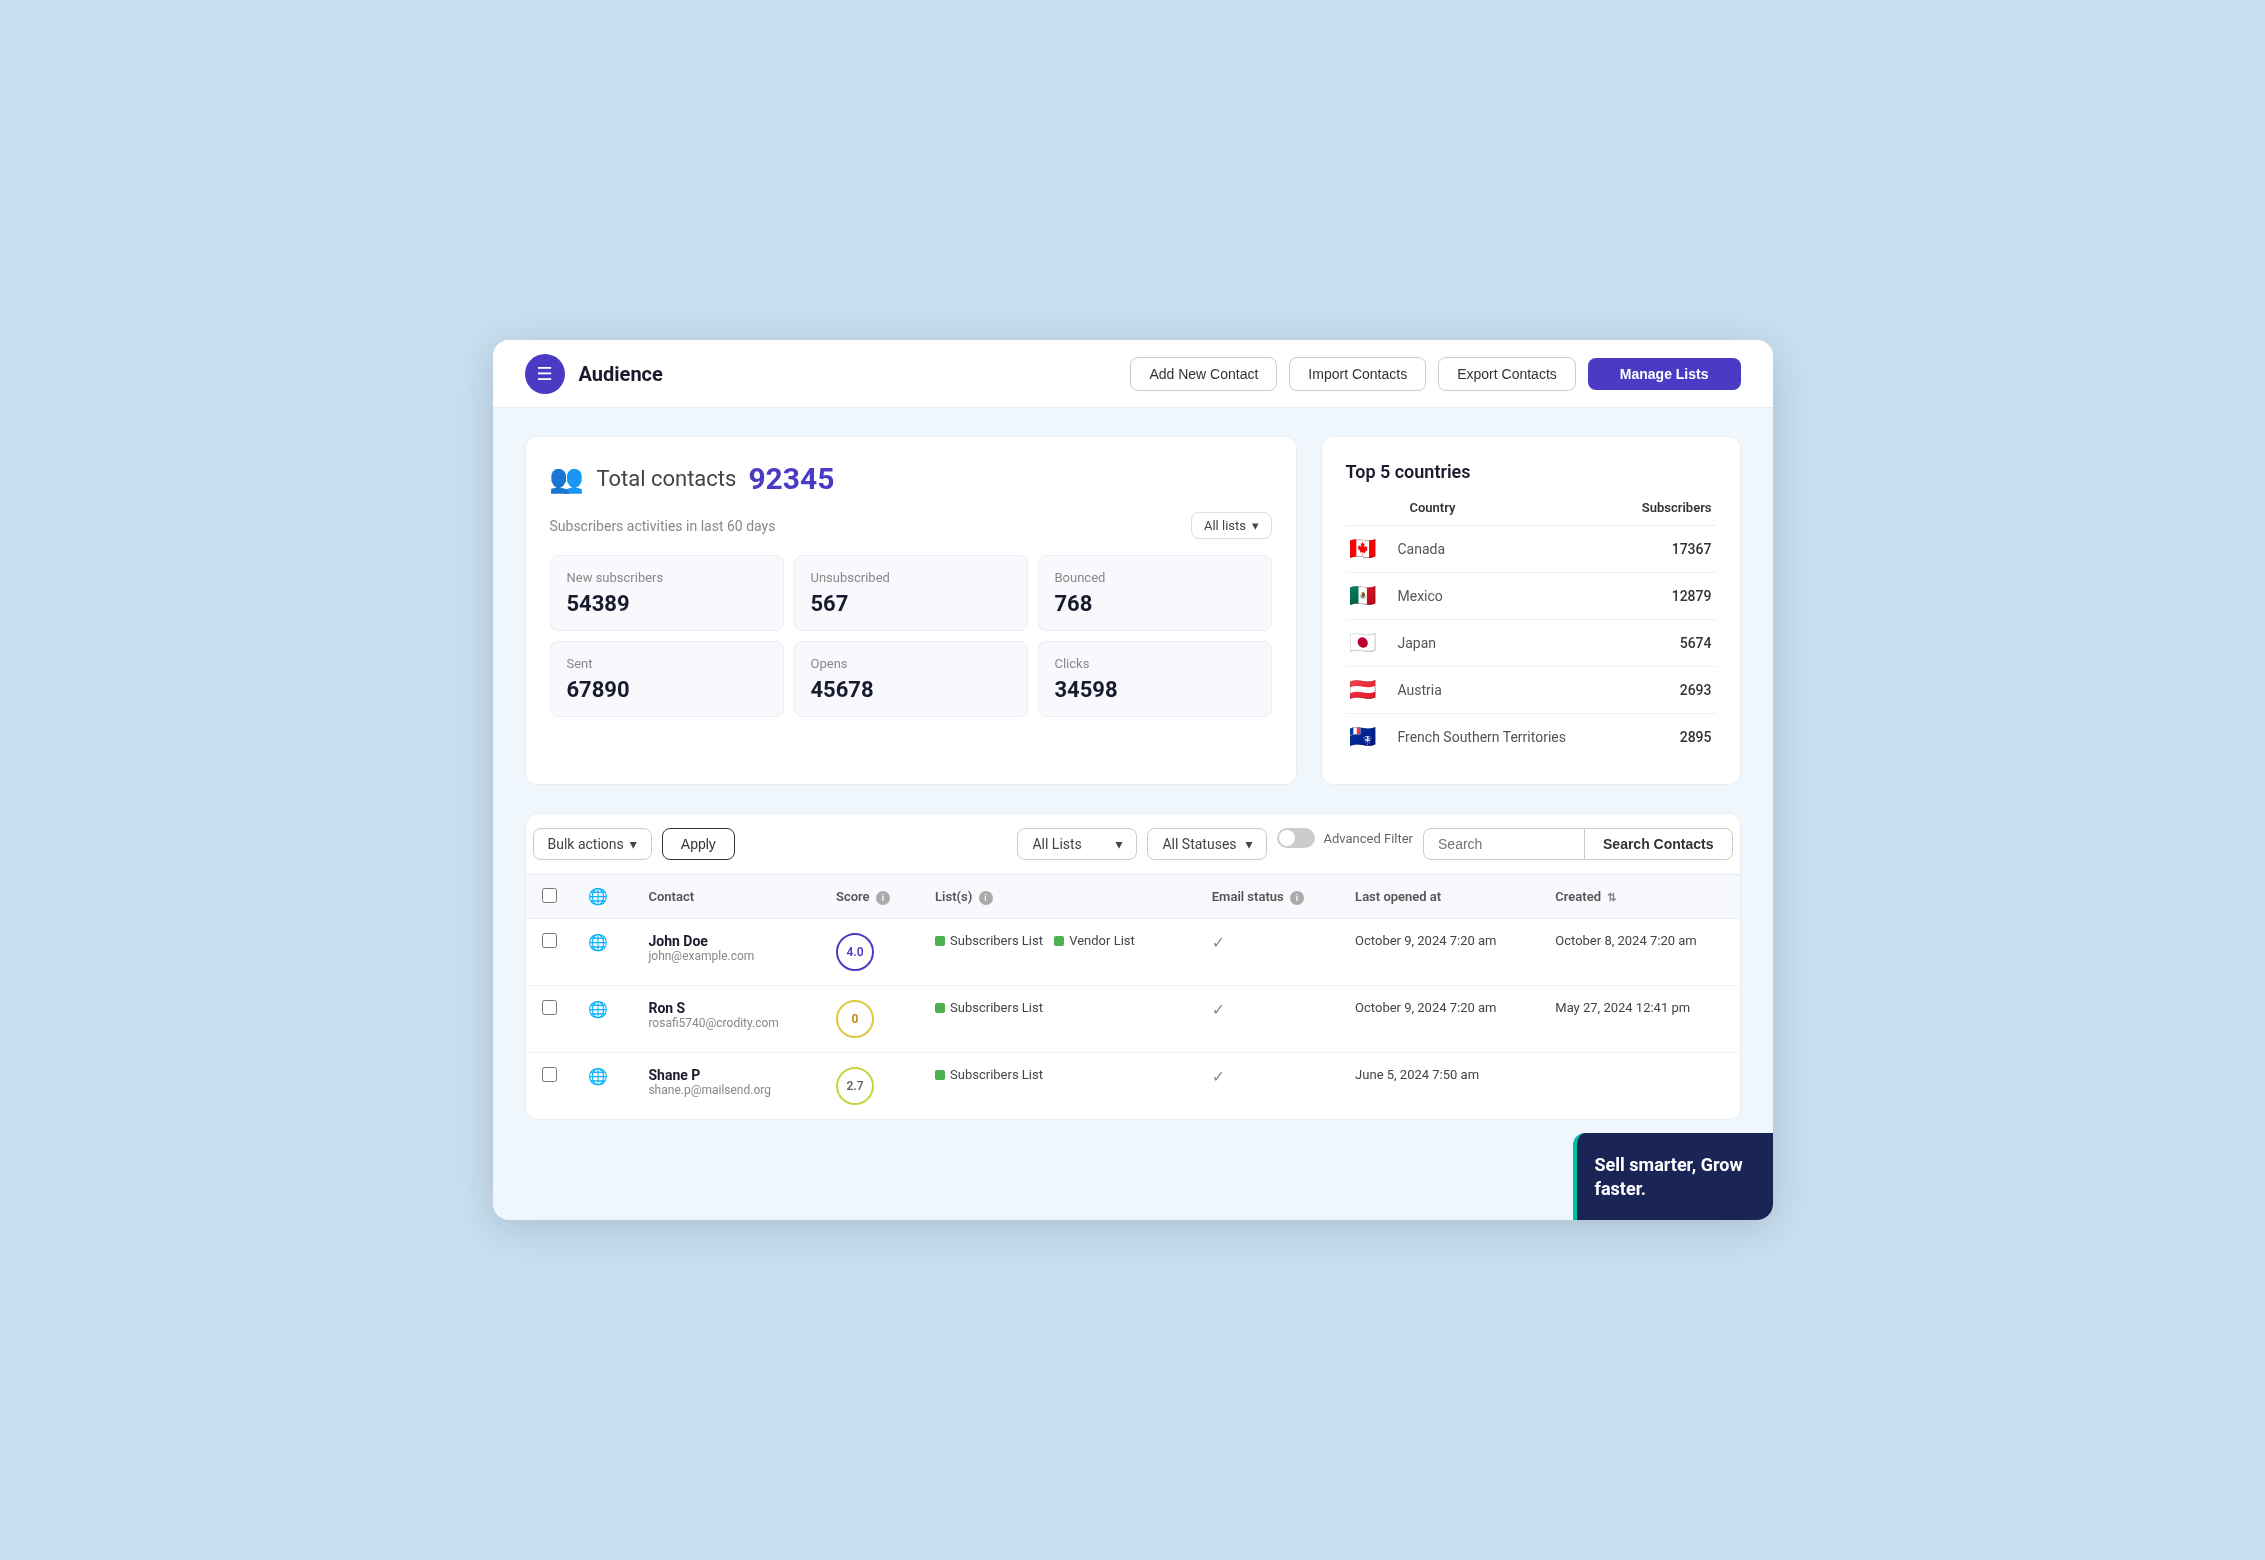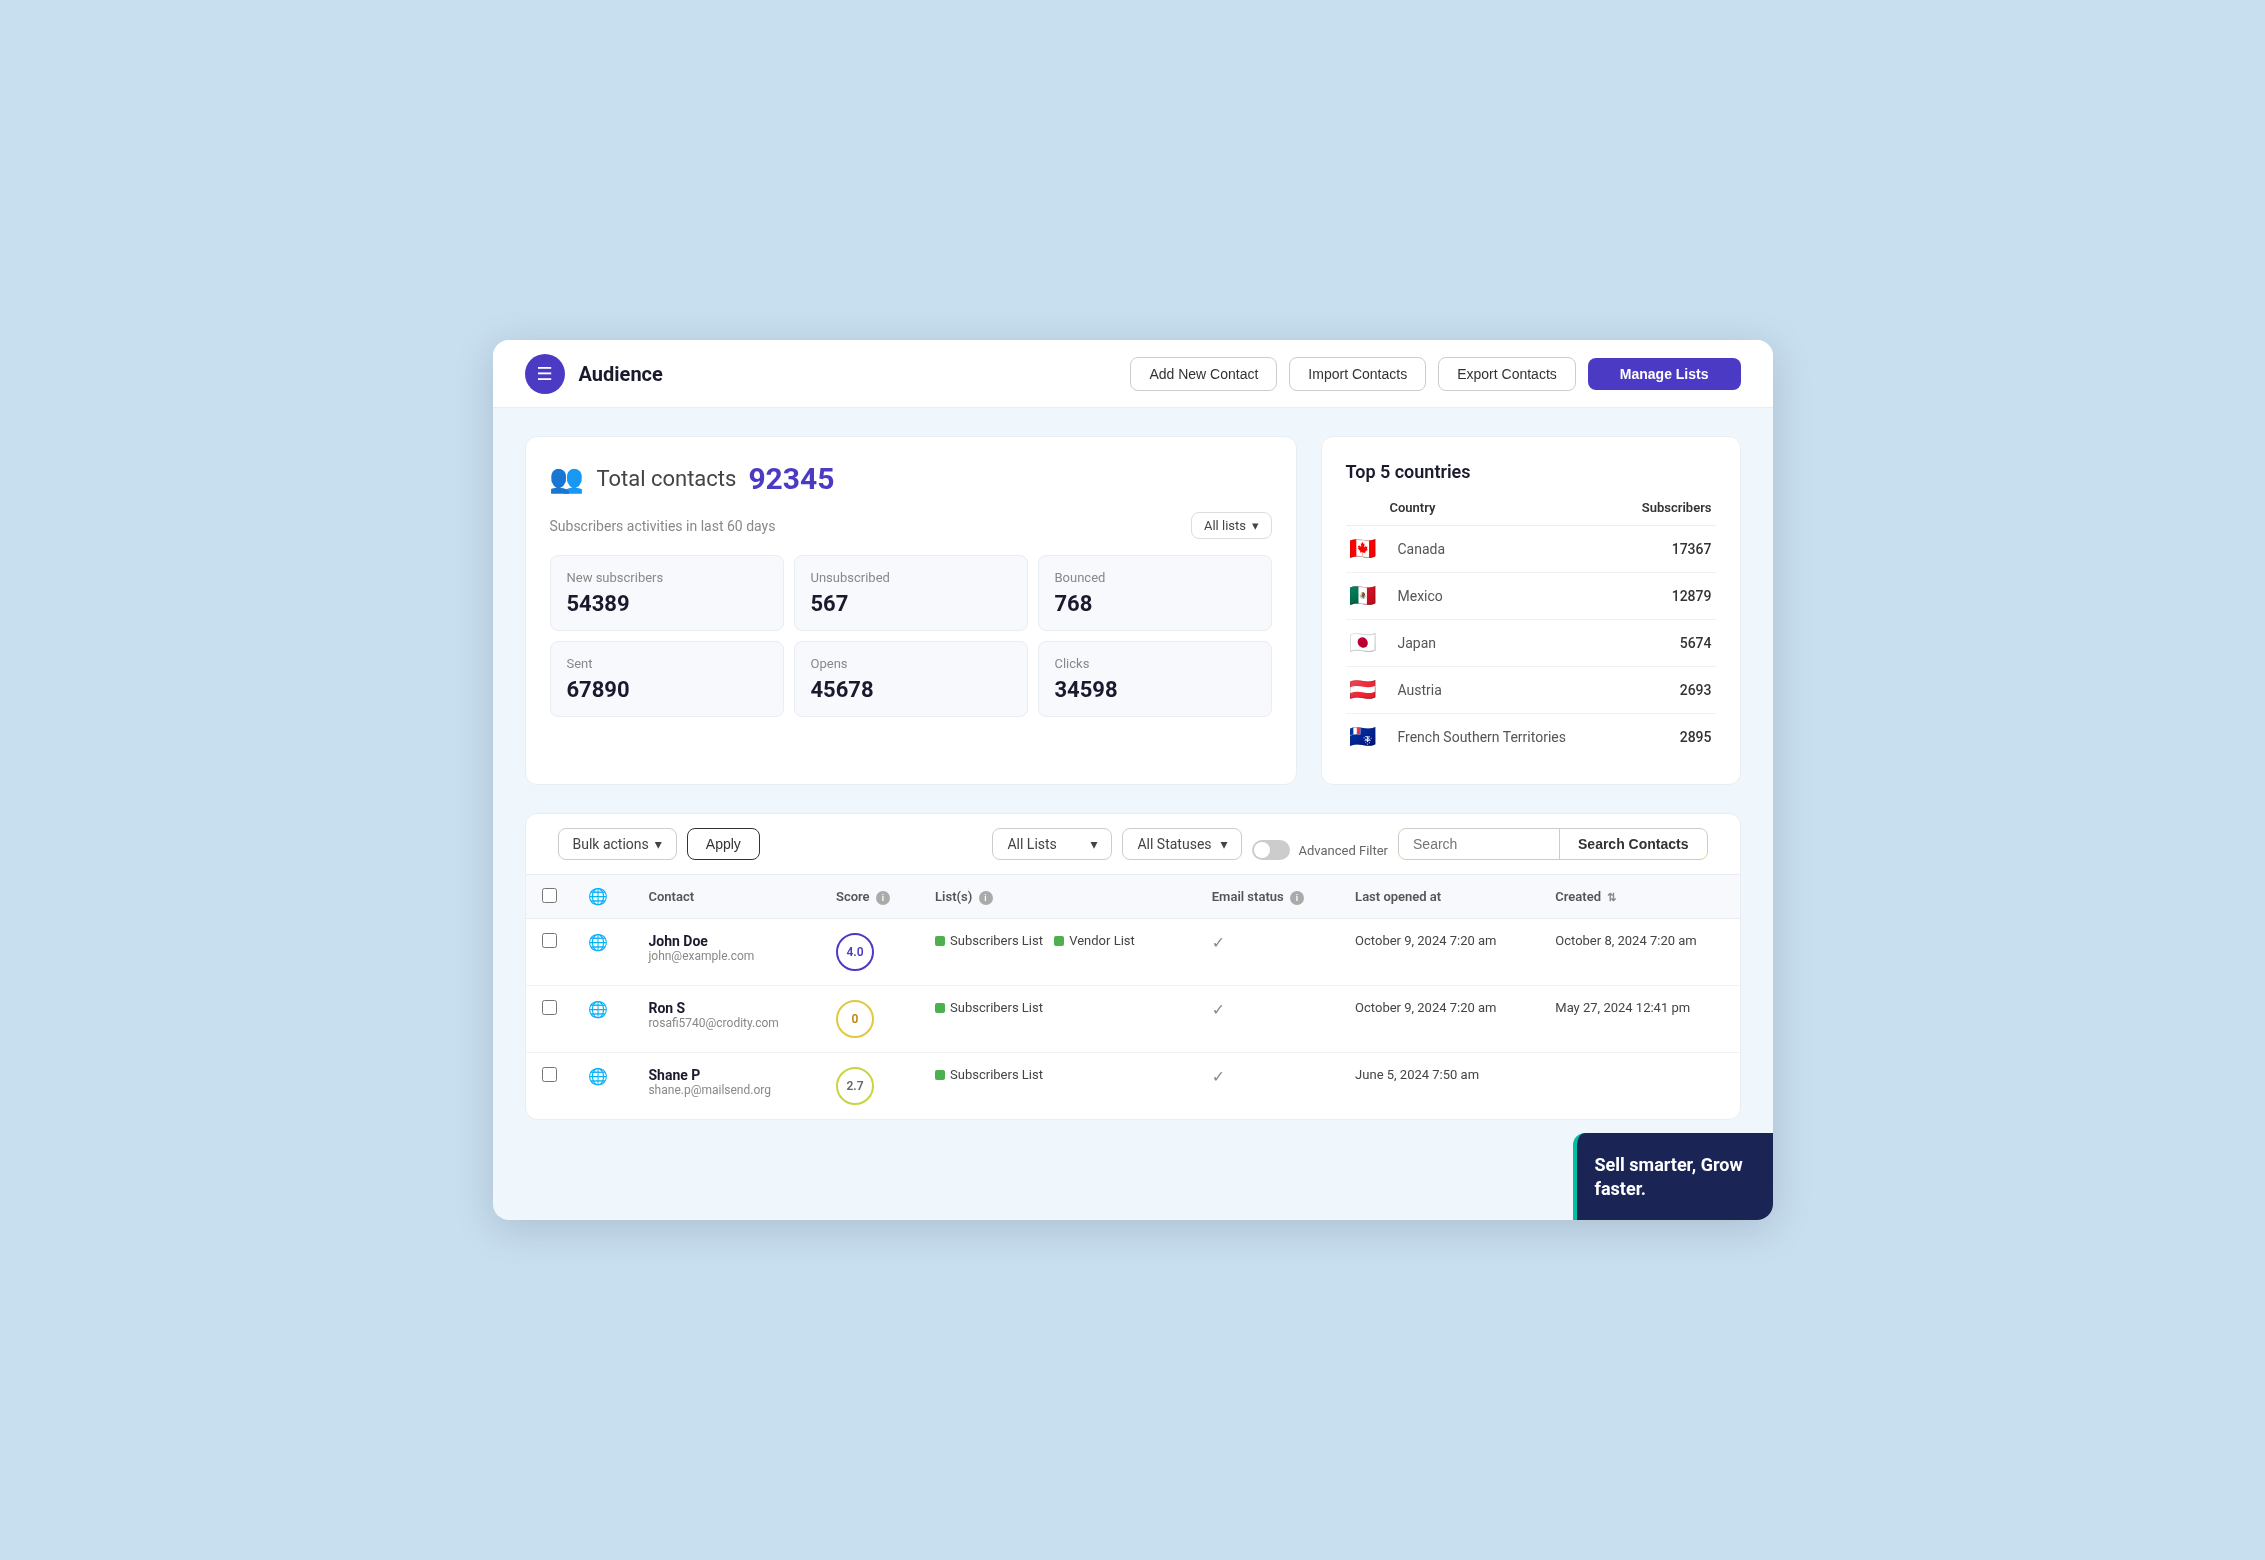--- a/index.html
+++ b/index.html
@@ -171,21 +171,21 @@
       font-size: 18px;
       font-weight: 600;
       color: #1a1a2e;
       margin-bottom: 18px;
     }
     .countries-table-header {
       display: grid;
       grid-template-columns: 40px 1fr auto;
       padding: 0 4px 10px 4px;
       border-bottom: 1px solid #eee;
-      gap: 0;
+      gap: 20px;
     }
     .col-header {
       font-size: 13px;
       font-weight: 600;
       color: #333;
     }
     .col-header-right {
       font-size: 13px;
       font-weight: 600;
       color: #333;
@@ -217,23 +217,23 @@
 
     
     .table-section {
       background: #fff;
       border-radius: 12px;
       border: 1px solid #e8edf2;
       overflow: hidden;
     }
     .table-toolbar {
       display: flex;
-      align-items: flex-end;
+      align-items: flex-start;
       gap: 10px;
-      padding: 14px 32px;
+      padding: 14px 7px;
       border-bottom: 1px solid #e8edf2;
     }
     .bulk-actions-dropdown {
       display: flex;
       align-items: center;
       gap: 6px;
       border: 1.5px solid #ccc;
       border-radius: 8px;
       padding: 7px 14px;
       font-size: 14px;

